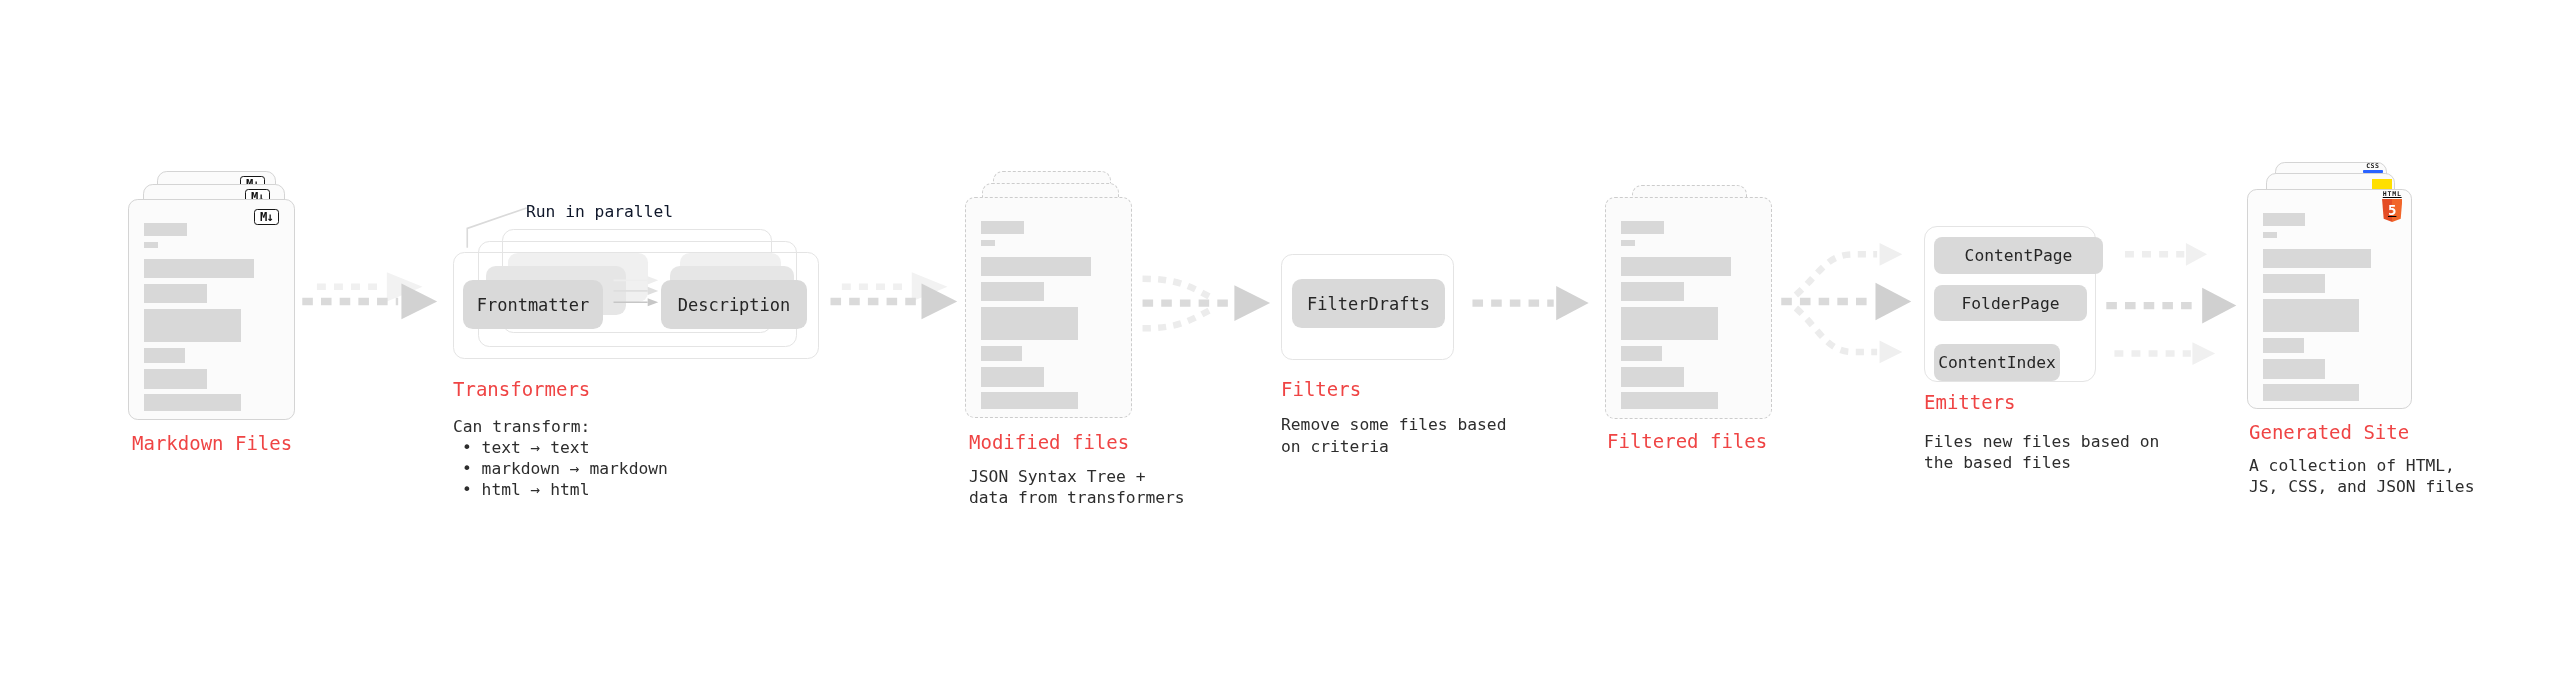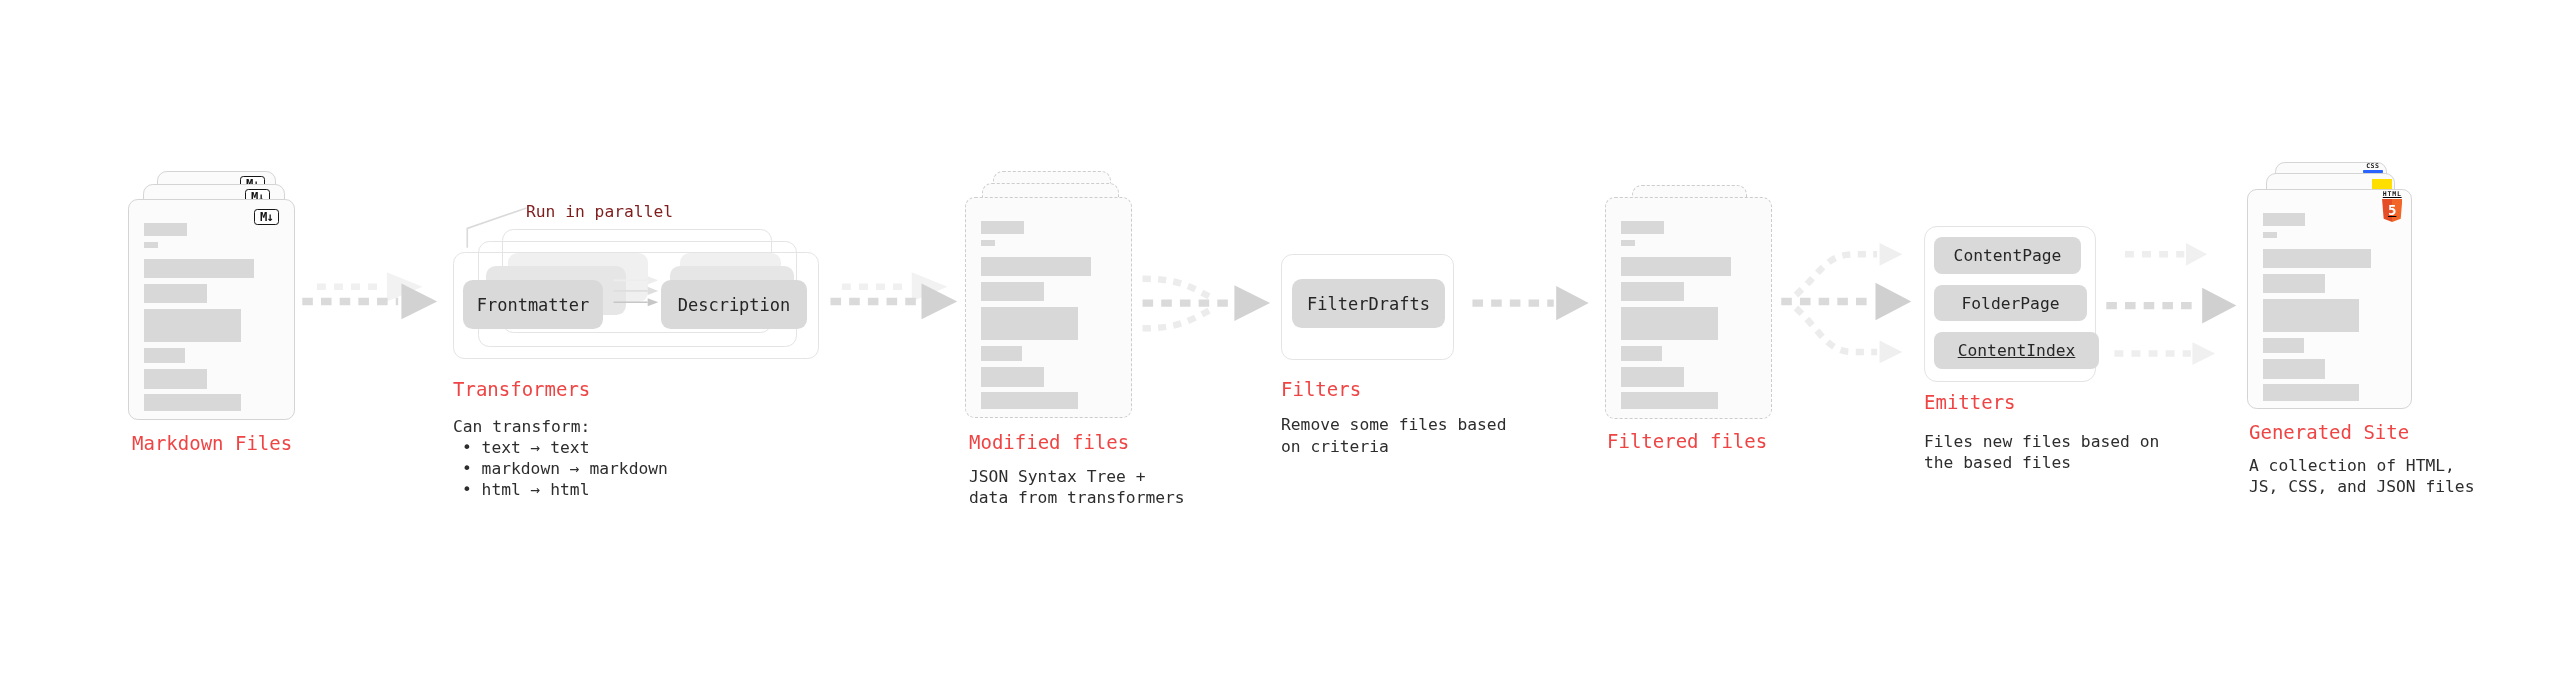--- a/index.html
+++ b/index.html
@@ -35,21 +35,21 @@
   .pill {
     position:absolute; background:#d9d9d9; border-radius:9.8px;
     display:flex; align-items:center; justify-content:center;
     color:#262626; font-size:17px;
   }
   .pill.s1 { background:#e6e6e6; }
   .pill.s2 { background:#f0f0f0; }
   .pill.emit { font-size:16.3px; border-radius:8.1px; }
   .heading { position:absolute; font-size:19px; line-height:28px; color:#ef4444; white-space:pre; }
   .caption { position:absolute; font-size:16.3px; line-height:21px; color:#2d2d2d; white-space:pre; }
-  .note    { position:absolute; font-size:16.3px; color:#7f1d1d; white-space:pre; }
+  .note    { position:absolute; font-size:16.3px; color:#0f172a; white-space:pre; }
   .css-badge { position:absolute; width:19.5px; text-align:center; }
   .css-word  { font-size:6.5px; font-weight:bold; color:#161616; line-height:6.5px; letter-spacing:0.4px; }
   .css-bar   { height:2.4px; background:#2962ff; margin-top:0.8px; border-radius:0.8px; }
   .js-badge  { position:absolute; width:19.5px; height:10.6px; background:#ffdf00; }
   .html5-badge { position:absolute; width:24.4px; text-align:center; }
   .html5-word  { font-size:6.5px; font-weight:bold; color:#161616; line-height:7.3px; letter-spacing:0.8px; }
   .shield {
     width:20.3px; height:23px; margin:0.8px auto 0;
     background:linear-gradient(90deg,#e44d26 50%,#f16529 50%);
     clip-path:polygon(0 0,100% 0,92% 86%,50% 100%,8% 86%);
@@ -141,23 +141,23 @@
           <div class="bar b6"></div>
           <div class="bar b7"></div>
           <div class="bar b8"></div>
       </div>
     </div>
     <div class="heading" style="left:1607px; top:427px;">Filtered files</div>
   </div>
 
   <div>
     <div class="outline-box" style="left:1924px; top:226px; width:172px; height:156px; border-radius:13px;"></div>
-    <div class="pill emit" style="left:1934px; top:237px; width:147px; height:37px;">ContentPage</div>
+    <div class="pill emit" style="left:1934px; top:237px; width:169px; height:37px;">ContentPage</div>
     <div class="pill emit" style="left:1934px; top:285px; width:153px; height:36px;">FolderPage</div>
-    <div class="pill emit" style="left:1934px; top:332px; width:165px; height:37px;text-decoration:underline;">ContentIndex</div>
+    <div class="pill emit" style="left:1934px; top:344px; width:126px; height:37px;">ContentIndex</div>
     <div class="heading" style="left:1924px; top:388px;">Emitters</div>
     <div class="caption" style="left:1924px; top:431px;">Files new files based on</div>
     <div class="caption" style="left:1924px; top:452px;">the based files</div>
   </div>
 
   <div>
     <div class="page" style="left:2275px; top:162px; width:112px; height:39px;"></div>
     <div class="css-badge" style="left:2363px; top:163px;">
       <div class="css-word">CSS</div>
       <div class="css-bar"></div>

